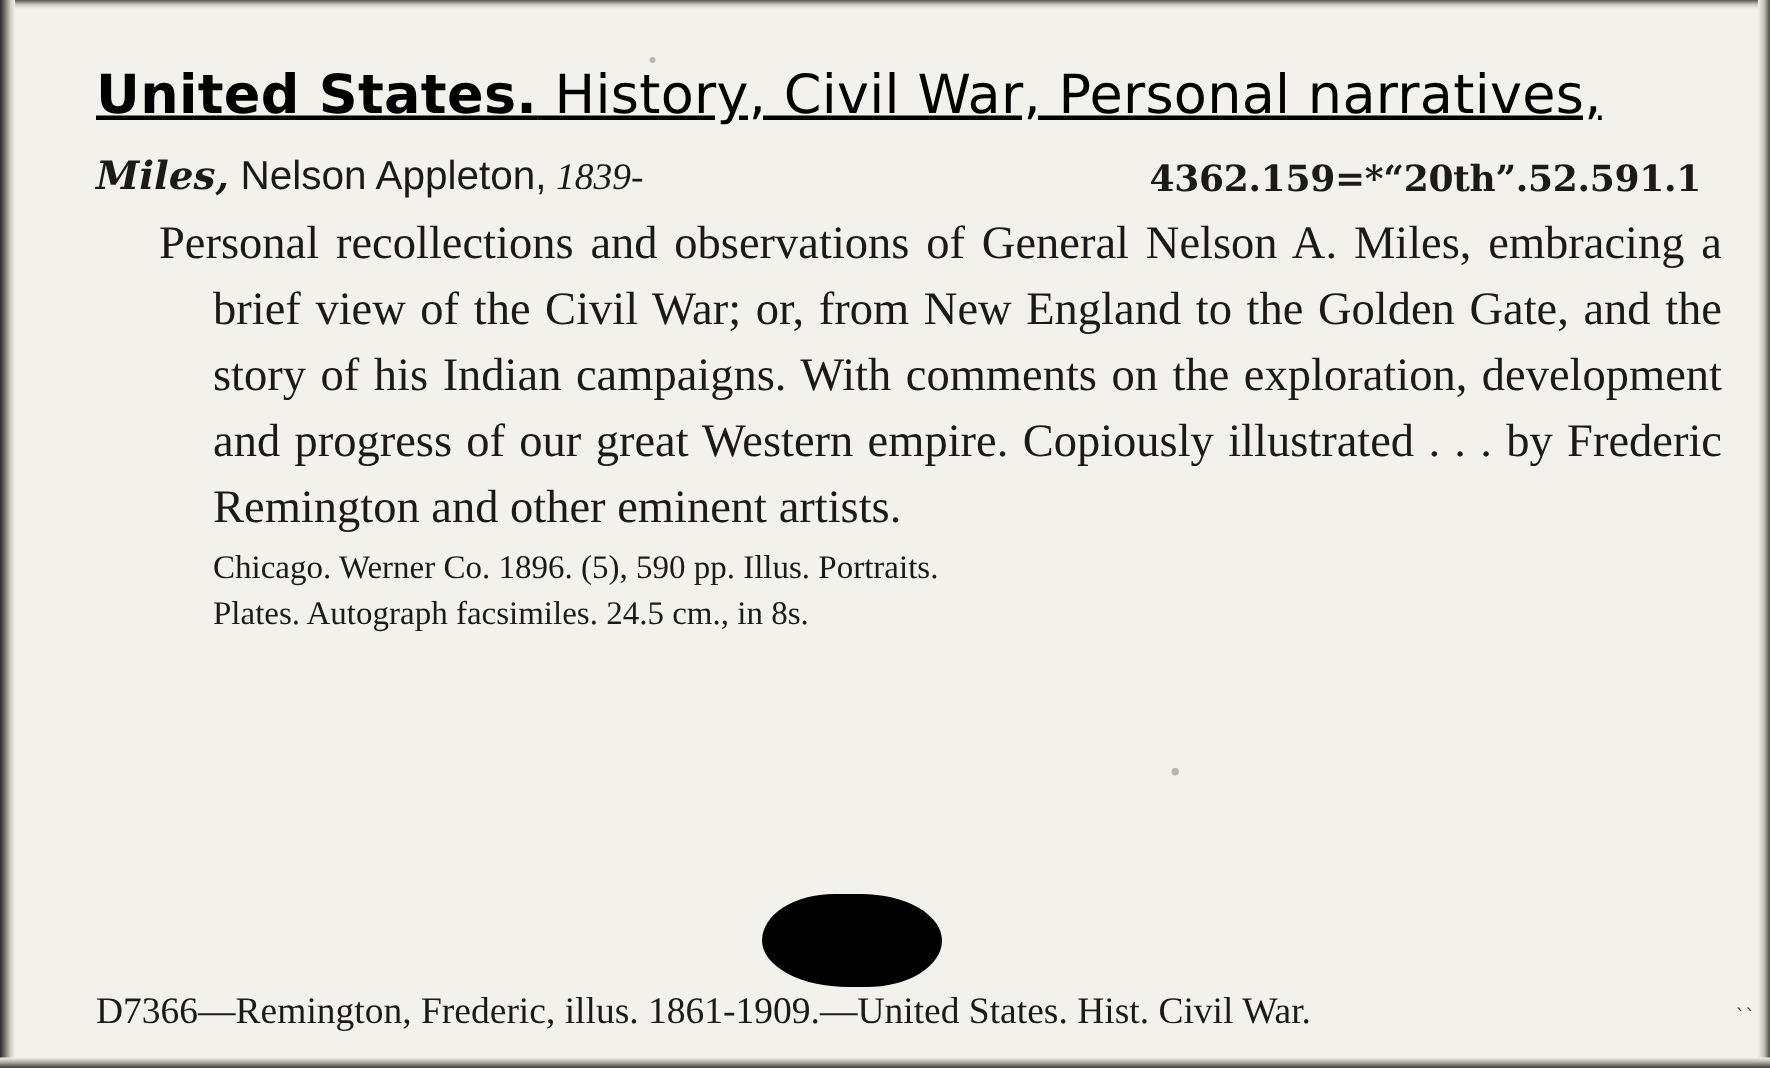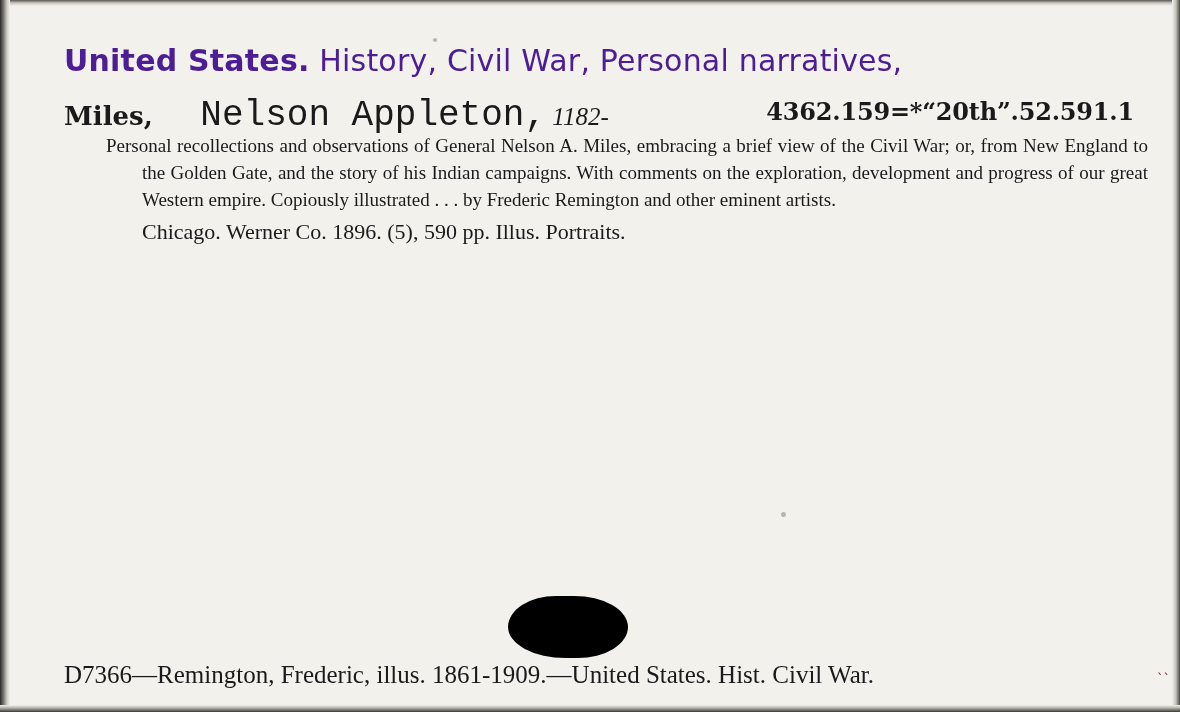--- a/index.html
+++ b/index.html
@@ -45,26 +45,27 @@
   .content {
     position: absolute;
     left: 64px;
     top: 44px;
     width: 1086px;
   }
 
   
   .subject-line {
     font-family: "DejaVu Sans", sans-serif;
-    font-size: 30px;
+    font-size: 36px;
     letter-spacing: 0.2px;
     white-space: nowrap;
     line-height: 1.1;
     margin-bottom: 18px;
-    color: #4c1d95;
+    color: #000000;
+    text-decoration: underline;
   }
   .subject-line .bold {
     font-weight: bold;
   }
   .subject-line .rest {
     font-weight: normal;
   }
 
   
   .author-row {
@@ -76,44 +77,44 @@
     position: absolute;
     left: 0;
     top: 0;
     font-size: 27px;
     white-space: nowrap;
   }
   .author .surname {
     font-family: "DejaVu Serif", serif;
     font-weight: bold;
     font-size: 26px;
+    font-style: italic;
   }
   .author .given {
-    font-family: Liberation Mono, monospace;
-    font-size: 36px;
-    margin-left: 26px;
+    font-family: Liberation Sans, sans-serif;
+    font-size: 27px;
   }
   .author .dates {
     font-family: "Liberation Serif", serif;
     font-style: italic;
     font-size: 25px;
   }
   .callnum {
     position: absolute;
     right: 16px;
     top: 2px;
     font-family: "DejaVu Serif", serif;
     font-weight: bold;
     font-size: 24px;
     letter-spacing: -0.2px;
     white-space: nowrap;
   }
 
   .title-block {
-    font-size: 19px;
+    font-size: 31px;
     line-height: 1.42;
     text-align: justify;
     margin-left: 78px;
     margin-right: 2px;
     text-indent: -36px;
   }
   .imprint-block {
     font-size: 22px;
     line-height: 1.42;
     margin-left: 78px;
@@ -179,29 +180,30 @@
   <div class="speck" style="left:781px; top:512px; width:5px; height:5px;"></div>
 
   <div class="content">
 
     <div class="subject-line">
       <span class="bold">United States.</span><span class="rest"> History, Civil War, Personal narratives,</span>
     </div>
 
     <div class="author-row">
       <div class="author">
-        <span class="surname">Miles,</span><span class="given"> Nelson Appleton,</span><span class="dates"> 1182-</span>
+        <span class="surname">Miles,</span><span class="given"> Nelson Appleton,</span><span class="dates"> 1839-</span>
       </div>
       <div class="callnum">4362.159=*“20th”.52.591.1</div>
     </div>
 
     <div class="title-block">Personal recollections and observations of General Nelson A. Miles, embracing a brief view of the Civil War; or, from New England to the Golden Gate, and the story of his Indian campaigns. With comments on the exploration, development and progress of our great Western empire. Copiously illustrated . . . by Frederic Remington and other eminent artists.</div>
 
     <div class="imprint-block">
       <span class="ln">Chicago.  Werner Co.  1896.  (5), 590 pp.  Illus.  Portraits.</span>
+      <span class="ln">Plates.  Autograph facsimiles.  24.5 cm., in 8s.</span>
     </div>
 
   </div>
 
   <div class="tracing">
     <span class="ln">D7366—Remington, Frederic, illus.  1861-1909.—United States.  Hist.  Civil War.</span>
   </div>
 
   <div class="blob"></div>
 

